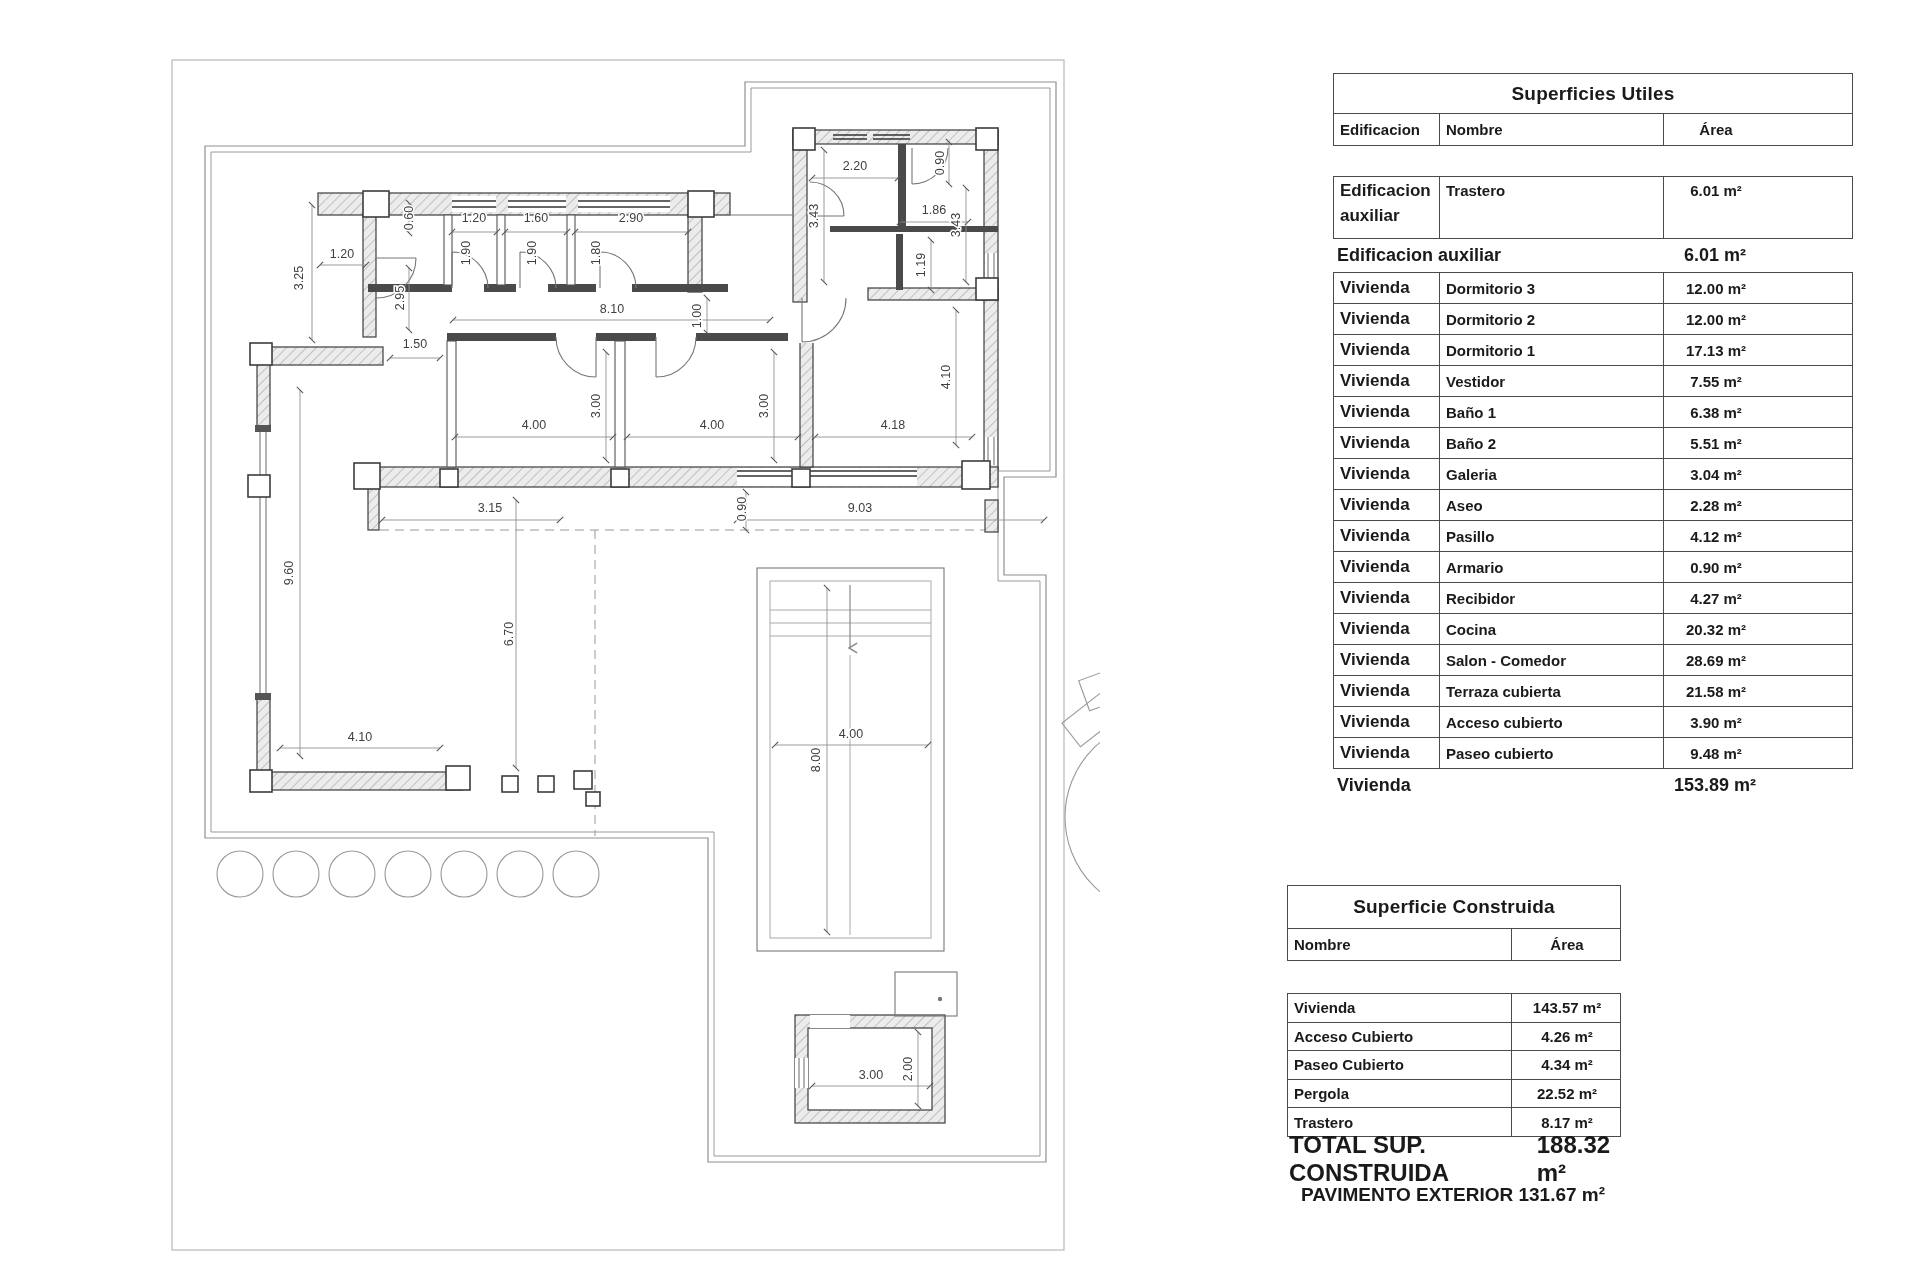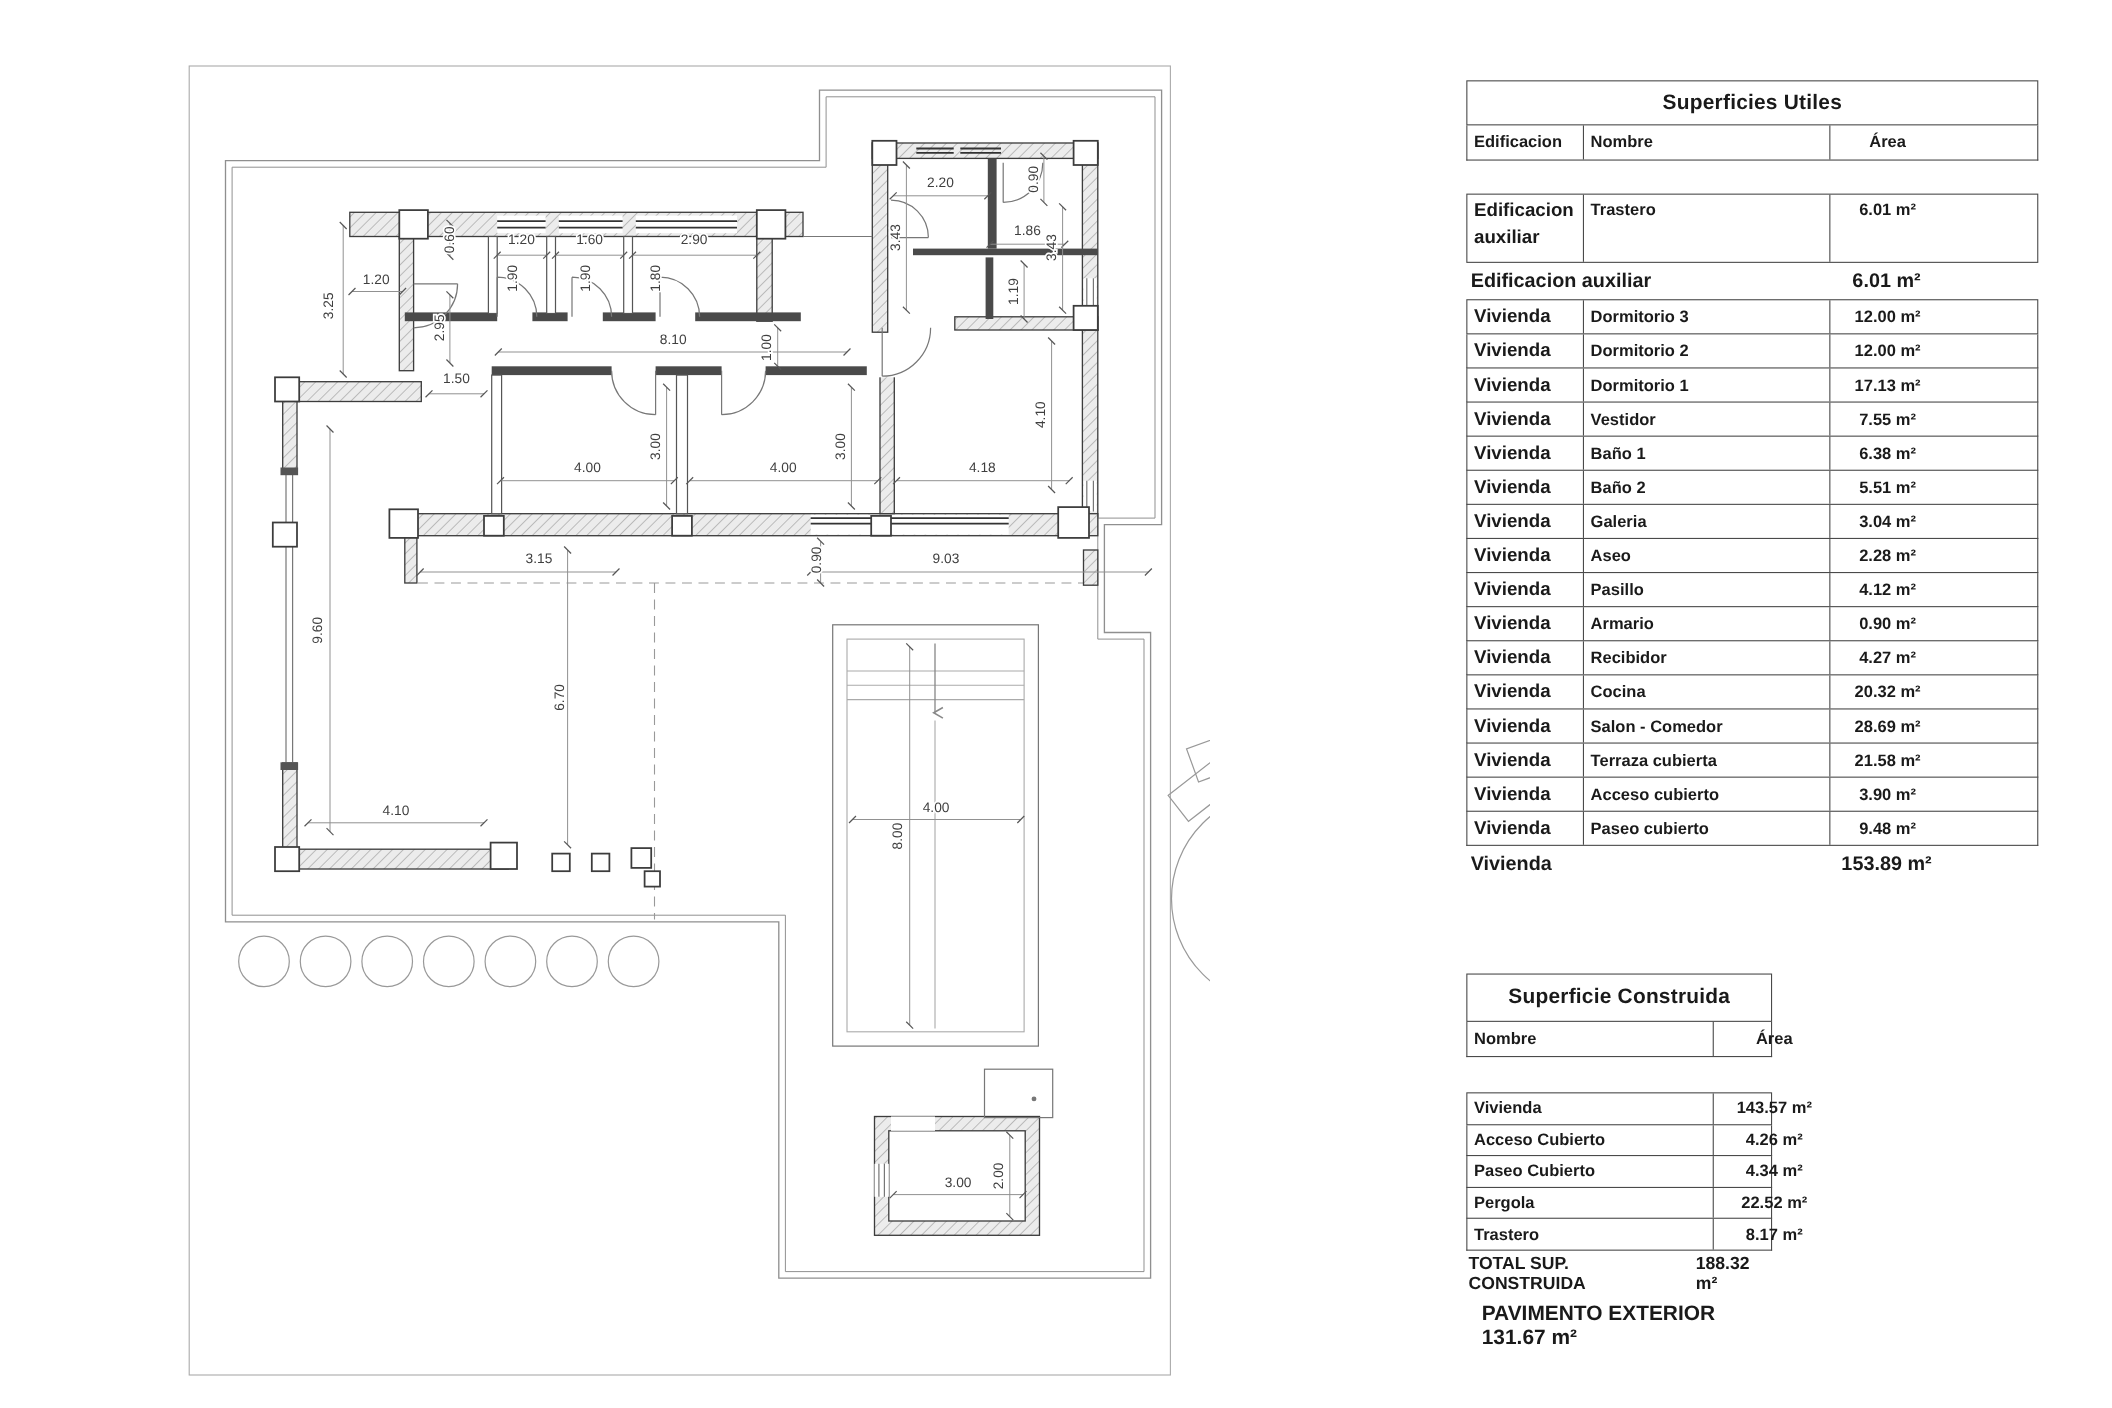--- a/index.html
+++ b/index.html
@@ -406,21 +406,21 @@
           <div class="cell">Paseo cubierto</div>
           <div class="cell">9.48 m²</div>
         </div>
       </div>
     <div class="sumrow" style="grid-template-columns:330px 104px;height:32px;">
       <div style="padding-left:4px;">Vivienda</div>
       <div class="sv">153.89 m²</div>
     </div>
   </div>
 
-  <div class="tbl" style="left:1333px;top:885px;width:278px;">
+  <div class="tbl" style="left:1287px;top:885px;width:334px;">
     <div class="t-title" style="height:42px;">Superficie Construida</div>
     <div class="t-head" style="grid-template-columns:224px 110px;height:31px;">
       <div class="cell">Nombre</div>
       <div class="cell">Área</div>
     </div>
     <div class="gap" style="height:32px;"></div>
     <div class="rows" id="t2-rows">
         <div class="t-row" style="grid-template-columns: 224px 110px; height: 27.6px;">
           <div class="cell">Vivienda</div>
           <div class="cell">143.57 m²</div>
@@ -435,20 +435,20 @@
         </div>
         <div class="t-row" style="grid-template-columns: 224px 110px; height: 27.6px;">
           <div class="cell">Pergola</div>
           <div class="cell">22.52 m²</div>
         </div>
         <div class="t-row" style="grid-template-columns: 224px 110px; height: 27.6px;">
           <div class="cell">Trastero</div>
           <div class="cell">8.17 m²</div>
         </div>
       </div>
-    <div class="totrow" style="display:flex;gap:14px;align-items:center;height:33px;margin-top:6px;font-size:16px;">
+    <div class="totrow" style="display:flex;gap:14px;align-items:center;height:33px;margin-top:6px;font-size:24px;">
       <div style="padding-left:2px;">TOTAL SUP. CONSTRUIDA</div>
       <div>188.32 m²</div>
     </div>
     <div class="pav" style="margin-top:8px;">PAVIMENTO EXTERIOR 131.67 m²</div>
   </div>
 
 </div>
 
 </body></html>

